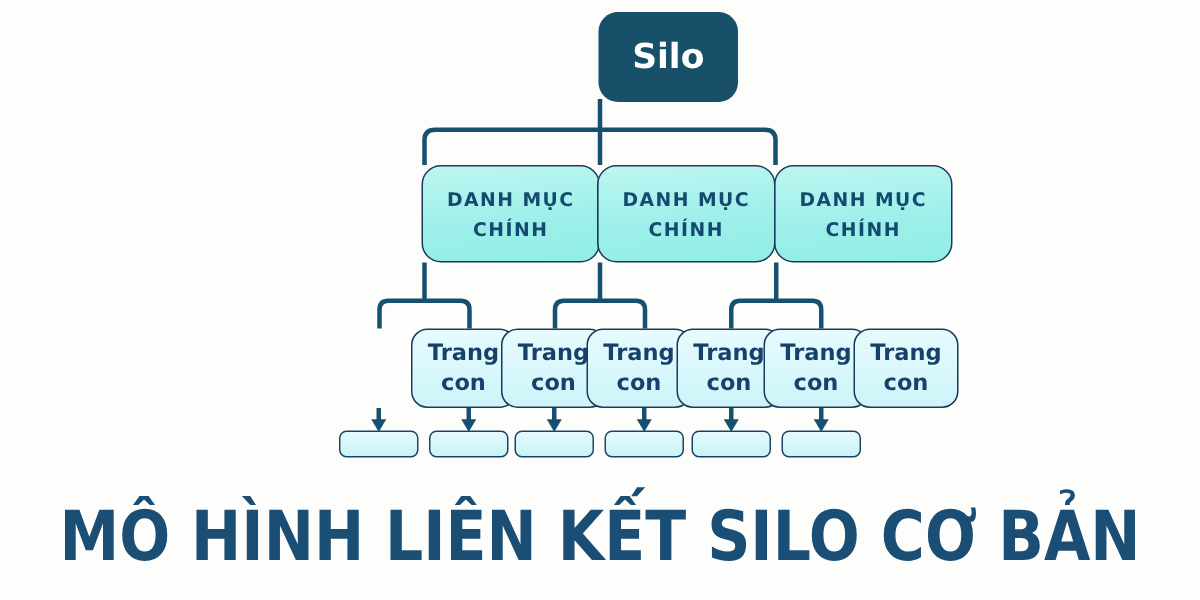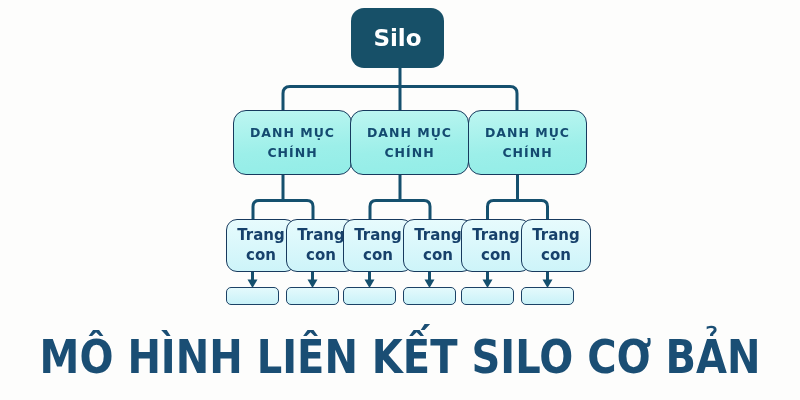--- a/index.html
+++ b/index.html
@@ -7,21 +7,21 @@
     position:relative; width:800px; height:400px;
     background:#fdfdfc; overflow:hidden;
     font-family:"DejaVu Sans","Liberation Sans",sans-serif;
   }
   svg.connectors { position:absolute; left:0; top:0; width:800px; height:400px; }
   svg.connectors path { stroke:#15506e; stroke-width:3; fill:none; }
   svg.connectors polygon { fill:#15506e; }
 
   .node {
     position:absolute; display:flex; align-items:center; justify-content:center;
-    text-align:center; box-sizing:border-box;
+    text-align:center; box-sizing:border-box;margin-left:48px;
   }
   .silo {
     left:351px; top:8px; width:93px; height:60px;
     background:#175068; border-radius:13px;
     color:#ffffff; font-size:23px; font-weight:bold;
   }
   .cat {
     top:110px; width:119px; height:65px;
     background:linear-gradient(175deg,#bdf6f1 0%,#9cefe9 60%,#92ede7 100%);
     border:1.6px solid #173a5e; border-radius:13px;

